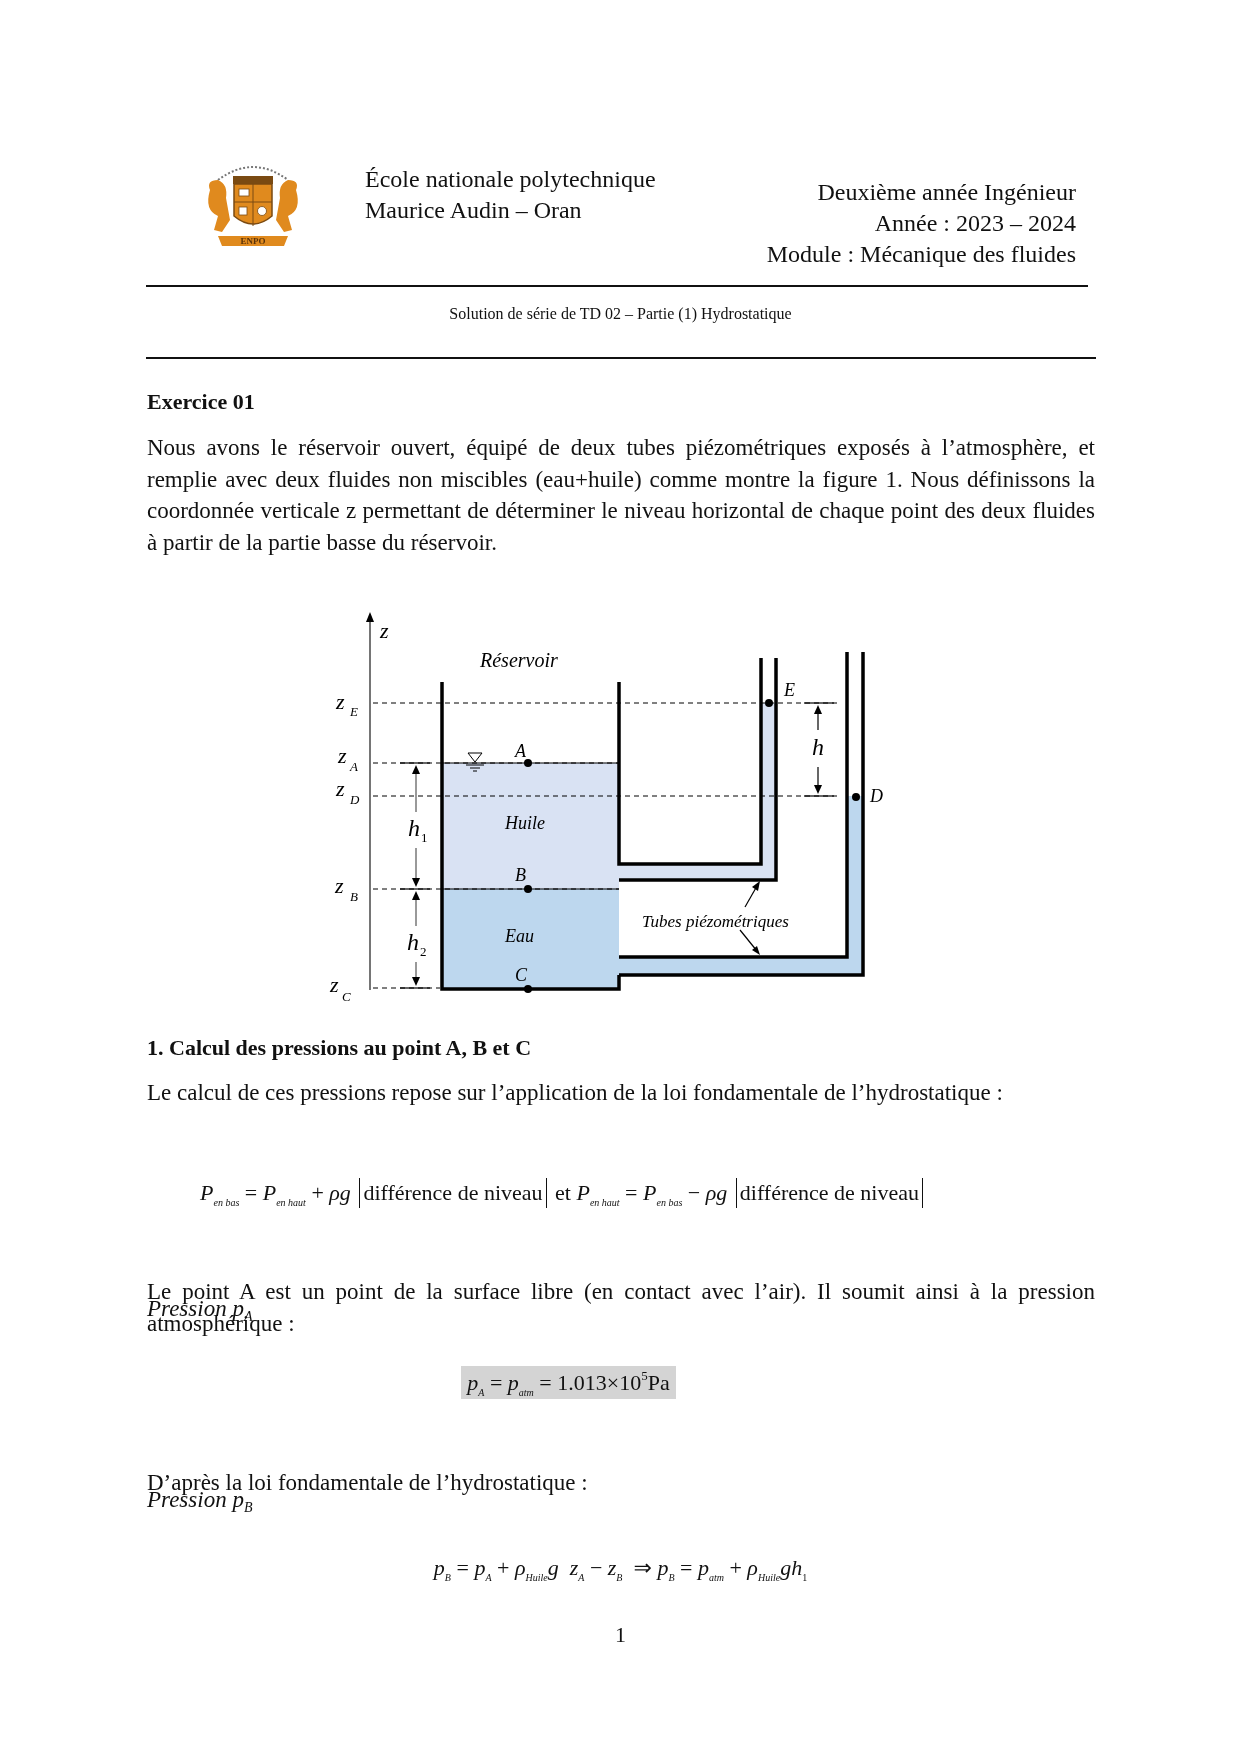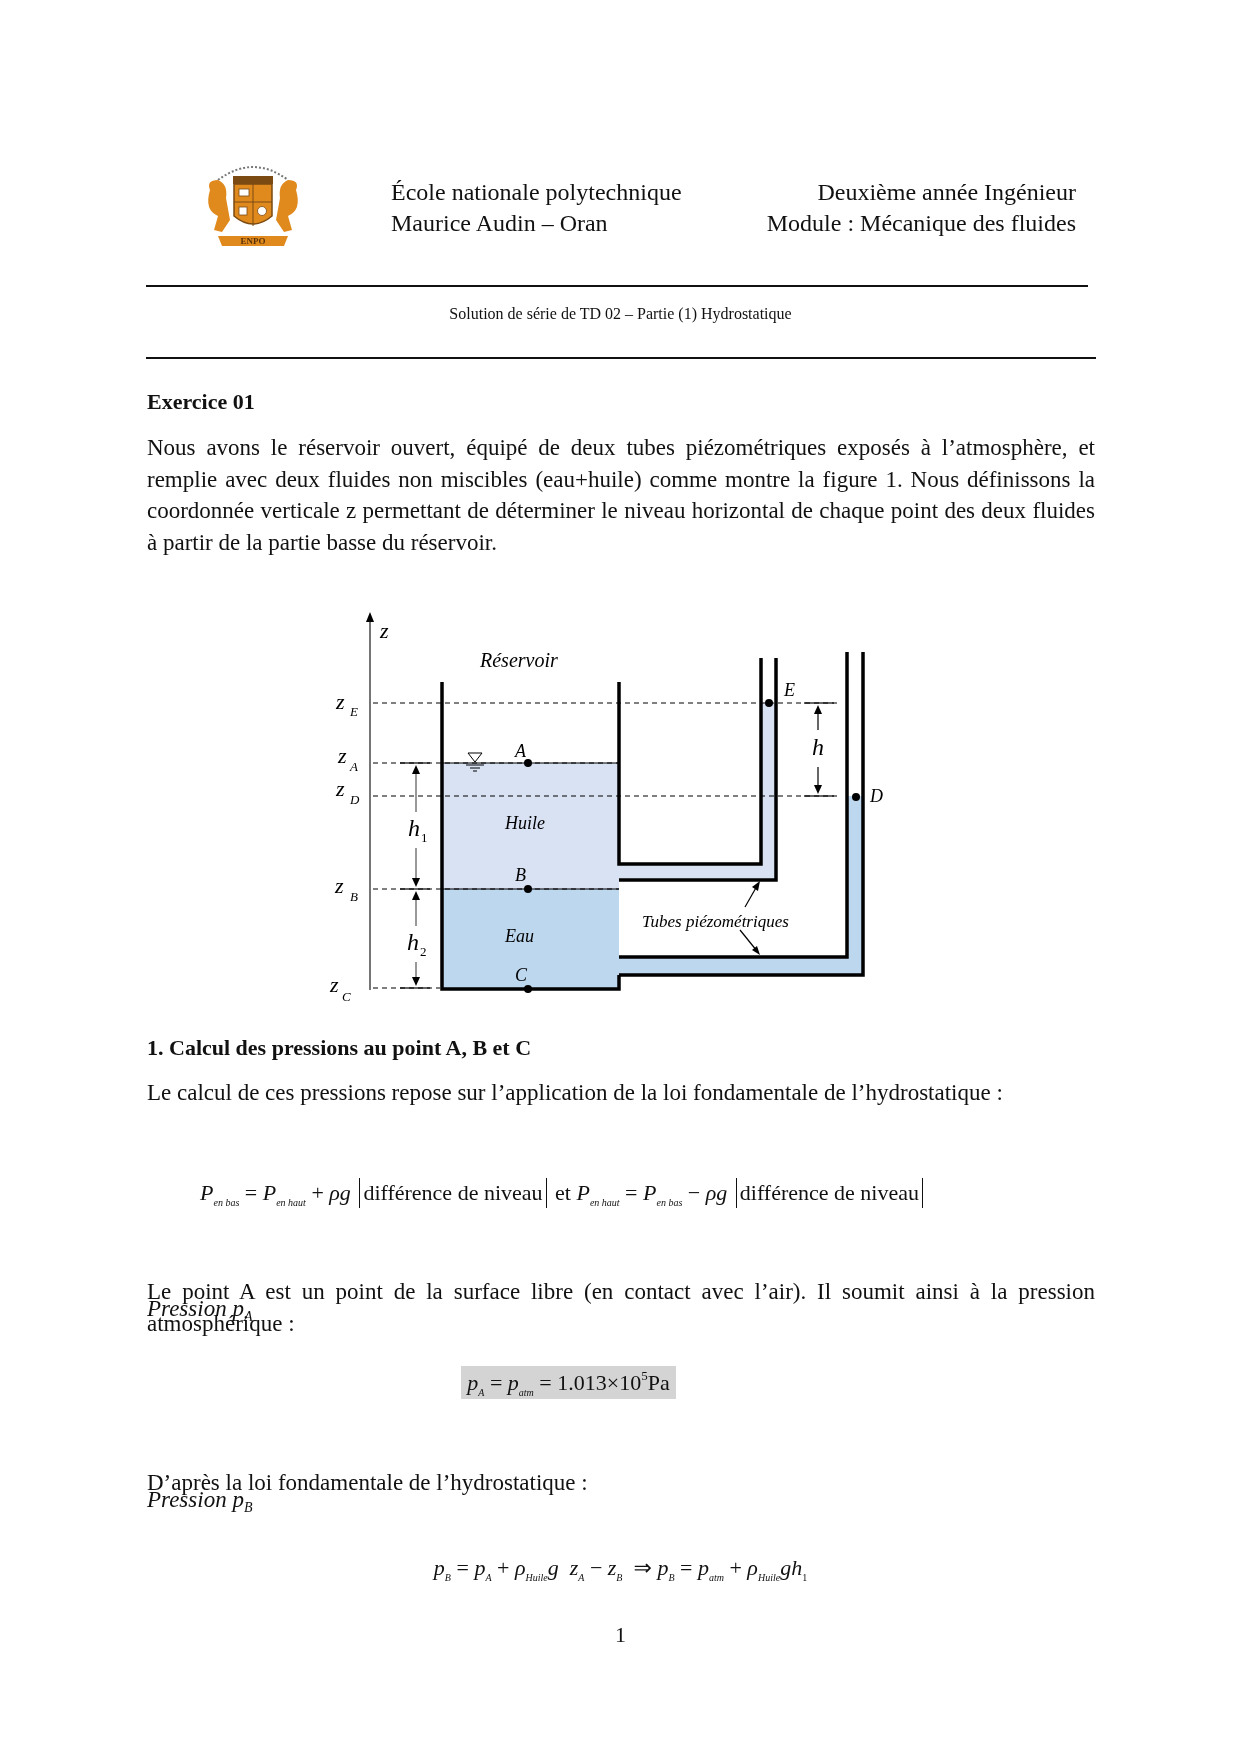--- a/index.html
+++ b/index.html
@@ -37,27 +37,28 @@
     <line x1="34" y1="52" x2="72" y2="52" stroke="#7a4a12" stroke-width="1"></line>
     <rect x="39" y="39" width="10" height="7" fill="#fff" stroke="#7a4a12" stroke-width="0.8"></rect>
     <rect x="39" y="57" width="8" height="8" fill="#fff" stroke="#7a4a12" stroke-width="0.8"></rect>
     <circle cx="62" cy="61" r="4.5" fill="#fff" stroke="#7a4a12" stroke-width="0.8"></circle>
 
     <path d="M18 86 H88 L84 96 H22 Z" fill="#e08a1e"></path>
     <text x="53" y="94" font-size="9" font-weight="bold" text-anchor="middle" fill="#5a3208">ENPO</text>
   </svg>
 </div>
 
-<div class="abs" style="left:365px; top:177px;margin-left:26px;">
+<div class="abs" style="left:365px; top:164px;">
   <div class="hdr-line serif">École nationale polytechnique</div>
   <div class="hdr-line serif">Maurice Audin – Oran</div>
 </div>
 
 <div class="abs" style="right:165px; top:177px; text-align:right;">
   <div class="hdr-line serif">Deuxième année Ingénieur</div>
+  <div class="hdr-line serif">Année : 2023 – 2024</div>
   <div class="hdr-line serif">Module : Mécanique des fluides</div>
 </div>
 
 <div class="rule" style="left:146px; top:285px; width:942px;"></div>
 <div class="abs title serif" style="left:0; width:1241px; text-align:center; top:305px;">Solution de série de TD 02 – Partie (1) Hydrostatique</div>
 <div class="rule" style="left:146px; top:357px; width:950px;"></div>
 
 <div class="abs h-ex serif" style="left:147px; top:389px;">Exercice 01</div>
 <div class="abs para serif" style="left:147px; top:432px; width:948px;">Nous avons le réservoir ouvert, équipé de deux tubes piézométriques exposés à l’atmosphère, et remplie avec deux fluides non miscibles (eau+huile) comme montre la figure 1. Nous définissons la coordonnée verticale z permettant de déterminer le niveau horizontal de chaque point des deux fluides à partir de la partie basse du réservoir.</div>
 

